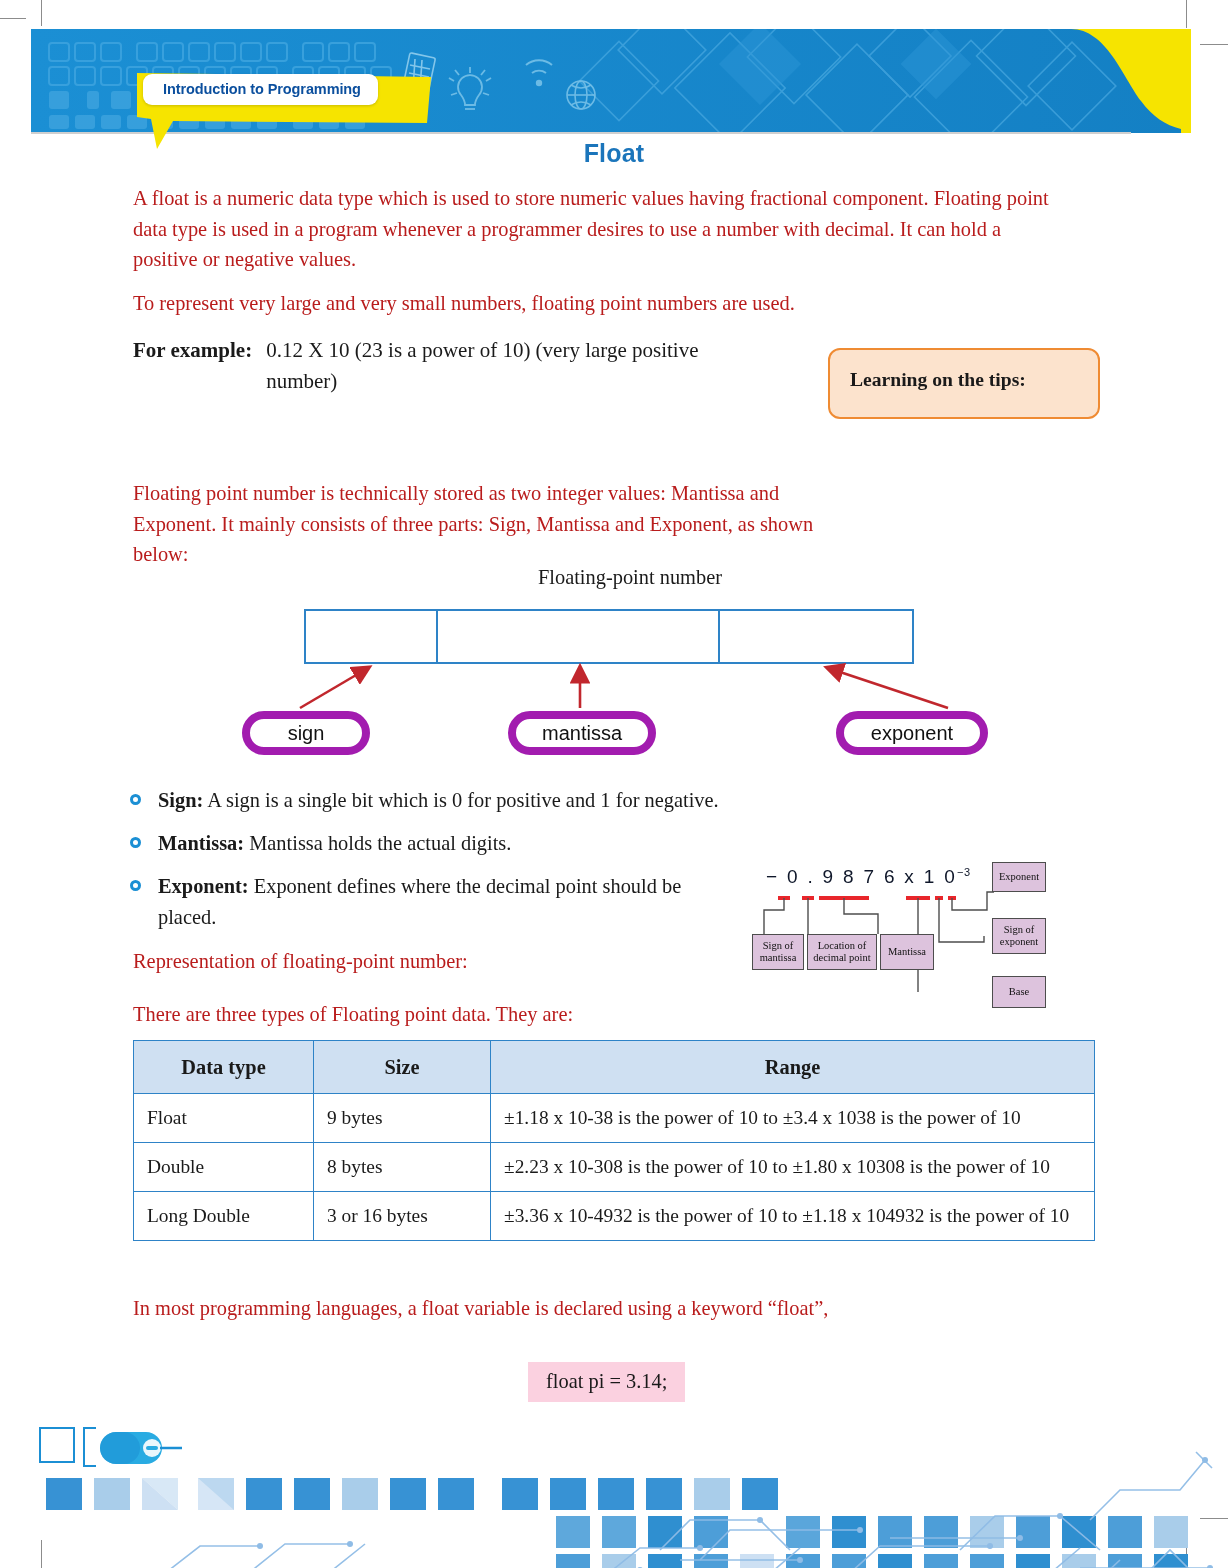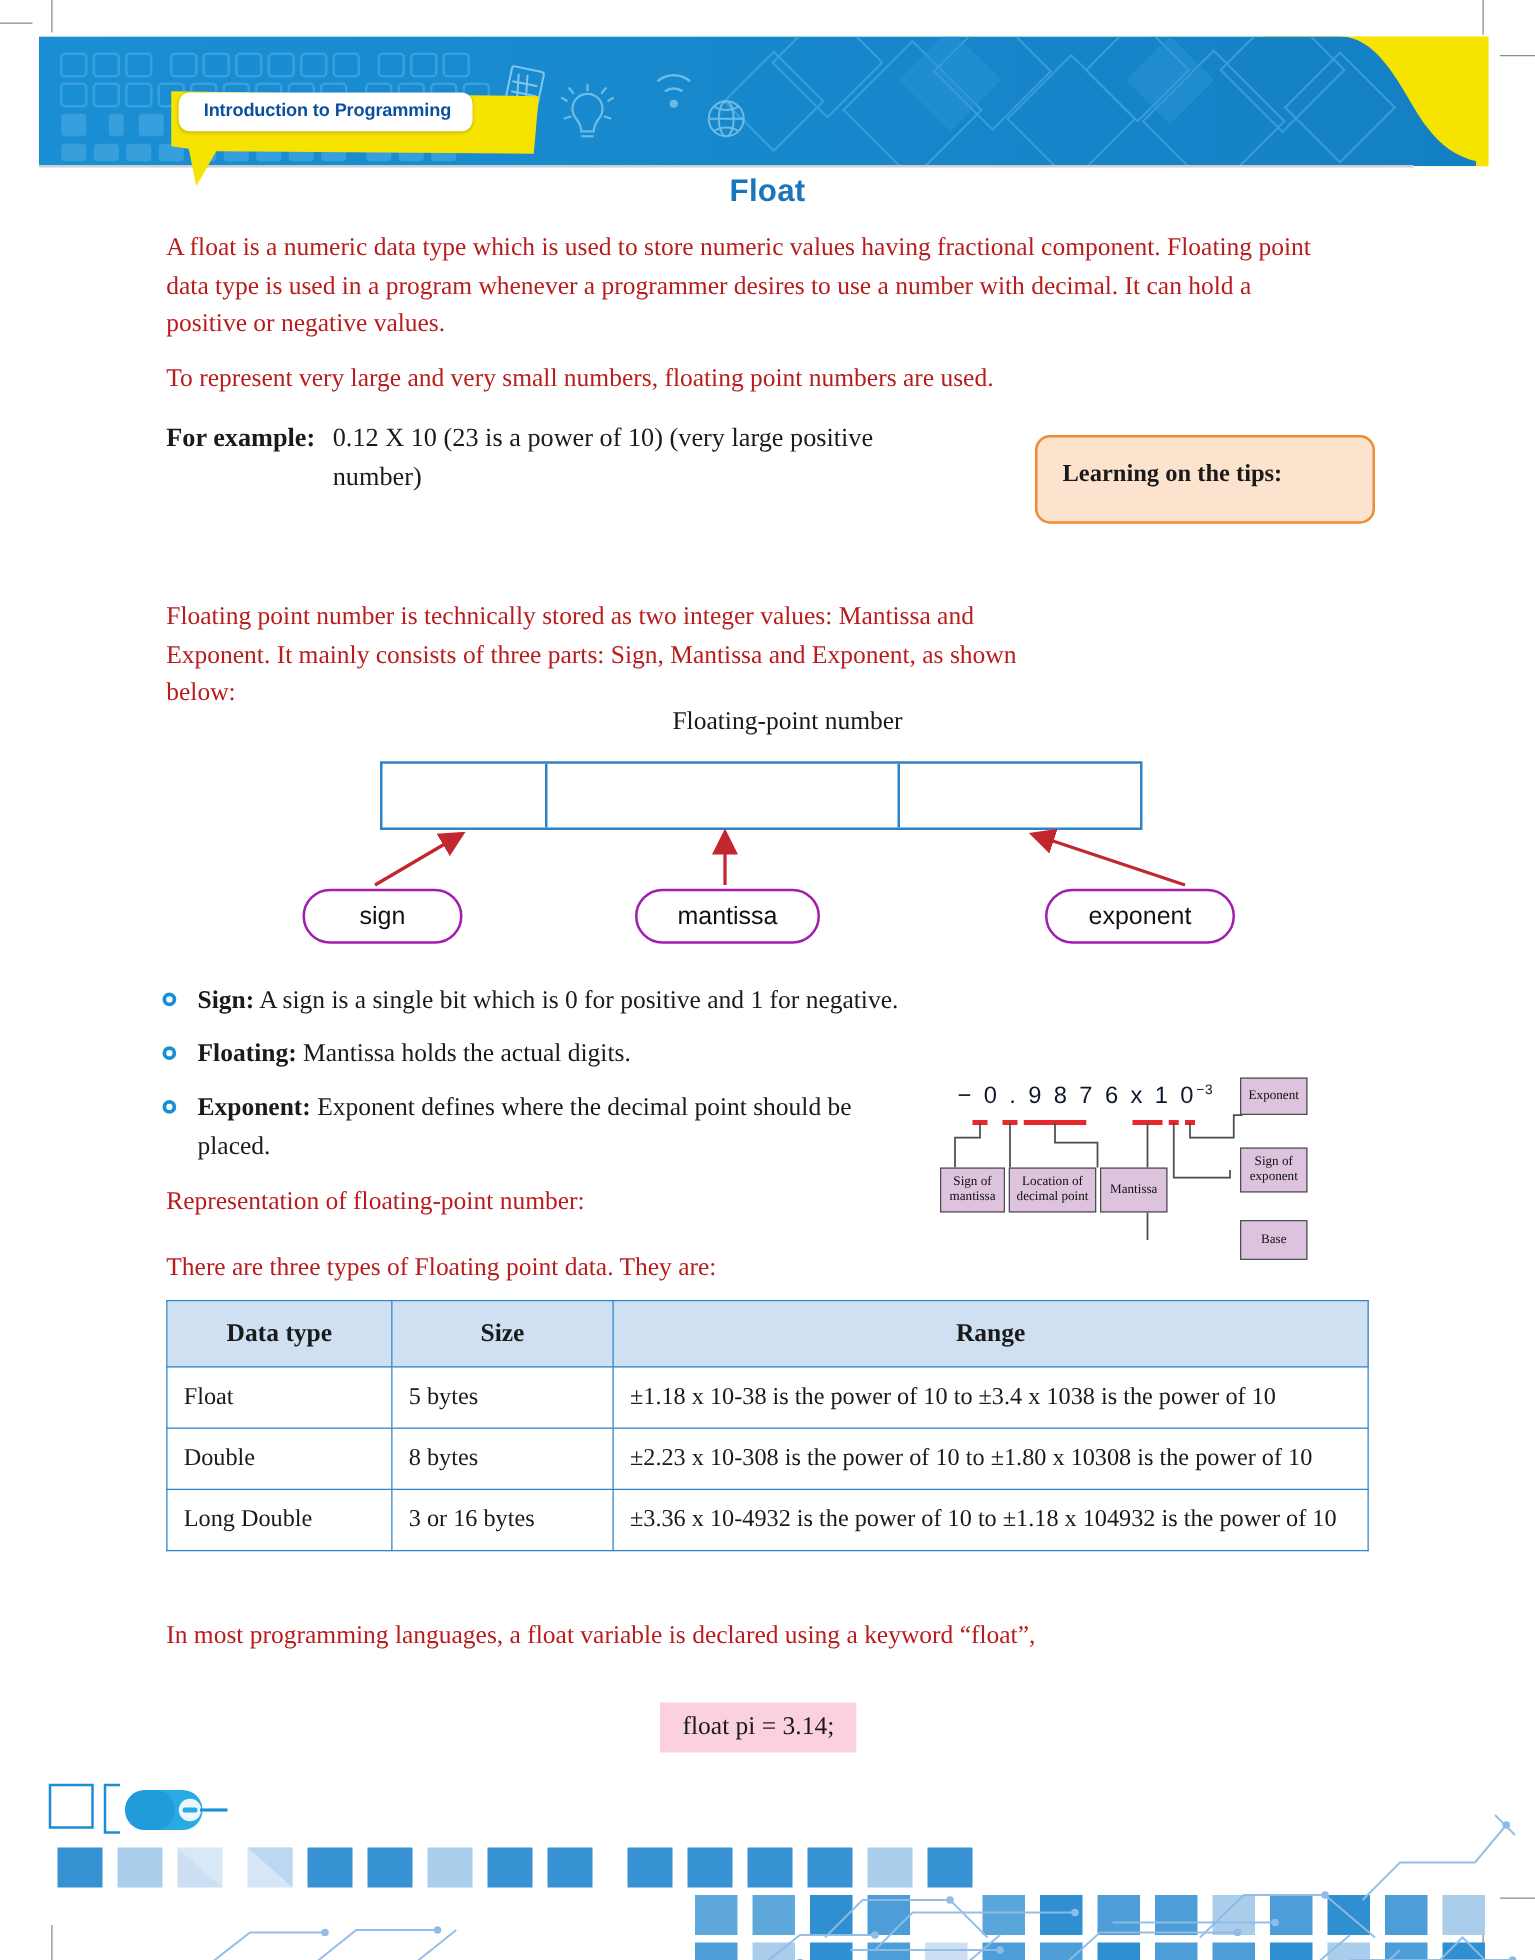--- a/index.html
+++ b/index.html
@@ -87,21 +87,21 @@
   }
   #fp-bar {
     position:absolute; left:64px; top:43px; width:610px; height:55px;
     border:2px solid #2e83c7;
     display:flex;
   }
   .fp-cell { height:100%; }
   .fp-cell + .fp-cell { border-left:2px solid #2e83c7; }
   .pill {
     position:absolute;
-    border:2px solid #a21caf;
+    border:8px solid #a21caf;
     border-radius:26px;
     background:#fff;
     height:44px;
     display:flex; align-items:center; justify-content:center;
     font-family:"Liberation Sans", sans-serif;
     font-size:20px;
     color:#111;
   }
 
   
@@ -363,21 +363,21 @@
       <span>exponent</span>
     </div>
   </div>
 
   <div class="bullet" style="left:158px;top:785px;width:760px;">
     <span class="dot"></span>
     <b>Sign:</b><span> A sign is a single bit which is 0 for positive and 1 for negative.</span>
   </div>
   <div class="bullet" style="left:158px;top:828px;width:760px;">
     <span class="dot"></span>
-    <b>Floating:</b><span> Mantissa holds the actual digits.</span>
+    <b>Mantissa:</b><span> Mantissa holds the actual digits.</span>
   </div>
   <div class="bullet" style="left:158px;top:871px;width:565px;">
     <span class="dot"></span>
     <b>Exponent:</b><span> Exponent defines where the decimal point should be placed.</span>
   </div>
 
   <div class="para" style="left:133px;top:946px;width:700px;">Representation of floating-point number:</div>
 
   <div class="para" style="left:133px;top:999px;width:700px;">There are three types of Floating point data. They are:</div>
 
@@ -431,21 +431,21 @@
     <thead>
       <tr>
         <th>Data type</th>
         <th>Size</th>
         <th>Range</th>
       </tr>
     </thead>
     <tbody>
       <tr>
         <td class="c0">Float</td>
-        <td class="c1">5 bytes</td>
+        <td class="c1">9 bytes</td>
         <td>±1.18 x 10-38 is the power of 10 to ±3.4 x 1038 is the power of 10</td>
       </tr>
       <tr>
         <td class="c0">Double</td>
         <td class="c1">8 bytes</td>
         <td>±2.23 x 10-308 is the power of 10 to ±1.80 x 10308 is the power of 10</td>
       </tr>
       <tr>
         <td class="c0">Long Double</td>
         <td class="c1">3 or 16 bytes</td>

